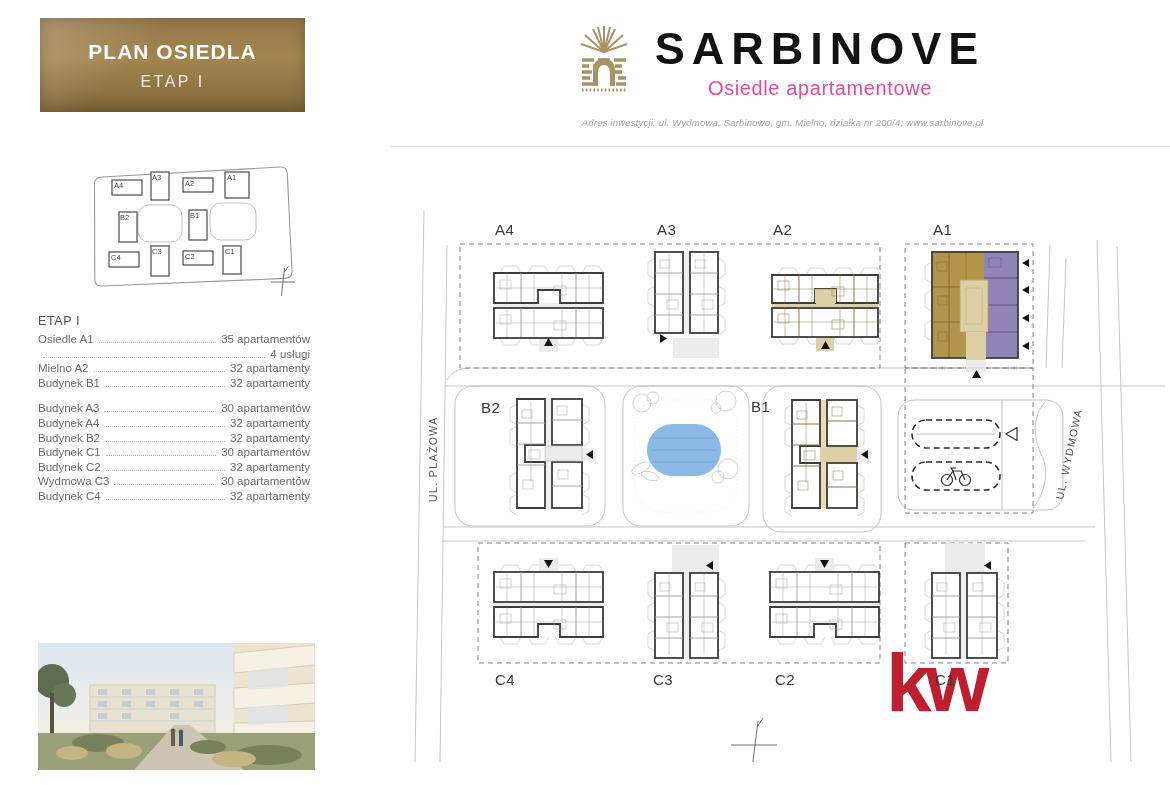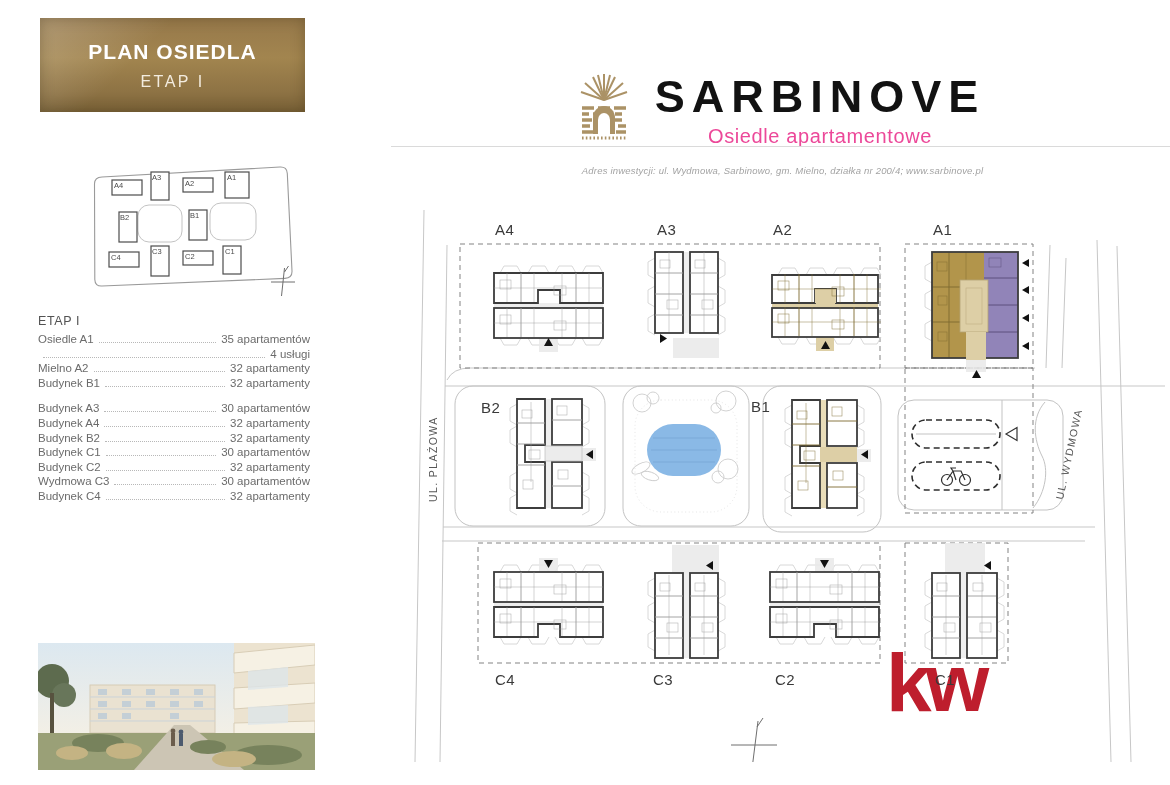--- a/index.html
+++ b/index.html
@@ -18,21 +18,21 @@
   .lhead{font-size:12.5px;color:#525252;letter-spacing:.6px;margin:0 0 4px 0;}
   .lrow{display:flex;align-items:baseline;line-height:14.6px;height:14.6px;}
   .ln{white-space:nowrap;}
   .dots{flex:1;border-bottom:1.5px dotted #b8b8b8;margin:0 5px 3px 5px;min-width:8px;}
   .lv{white-space:nowrap;}
   .gap{height:11px;}
   .photo{position:absolute;left:38px;top:643px;}
   
   .brandwrap{position:absolute;left:395px;top:22px;width:775px;
     display:flex;flex-direction:column;align-items:center;}
-  .brandrow{display:flex;align-items:center;gap:27px;margin-top:48px;}
+  .brandrow{display:flex;align-items:center;gap:27px;}
   .brandcol{display:flex;flex-direction:column;align-items:center;}
   .brandname{font-size:45px;font-weight:bold;color:#121212;letter-spacing:7px;line-height:52px;}
   .tagline{font-size:20px;color:#ec4899;letter-spacing:.6px;margin-top:2px;}
   .address{font-size:9.5px;color:#a3a3a3;letter-spacing:.2px;margin-top:17px;font-style:italic;}
   .divider{position:absolute;left:391px;top:146px;width:779px;height:1px;background:#dadada;}
   
   .road{fill:none;stroke:#c7c7c7;stroke-width:1;}
   .plot{fill:none;stroke:#c3c3c3;stroke-width:1;}
   .dash{fill:none;stroke:#838383;stroke-width:1;stroke-dasharray:5 4;}
   .bold{stroke:#3c3c3c;stroke-width:1.8;fill:none;}

